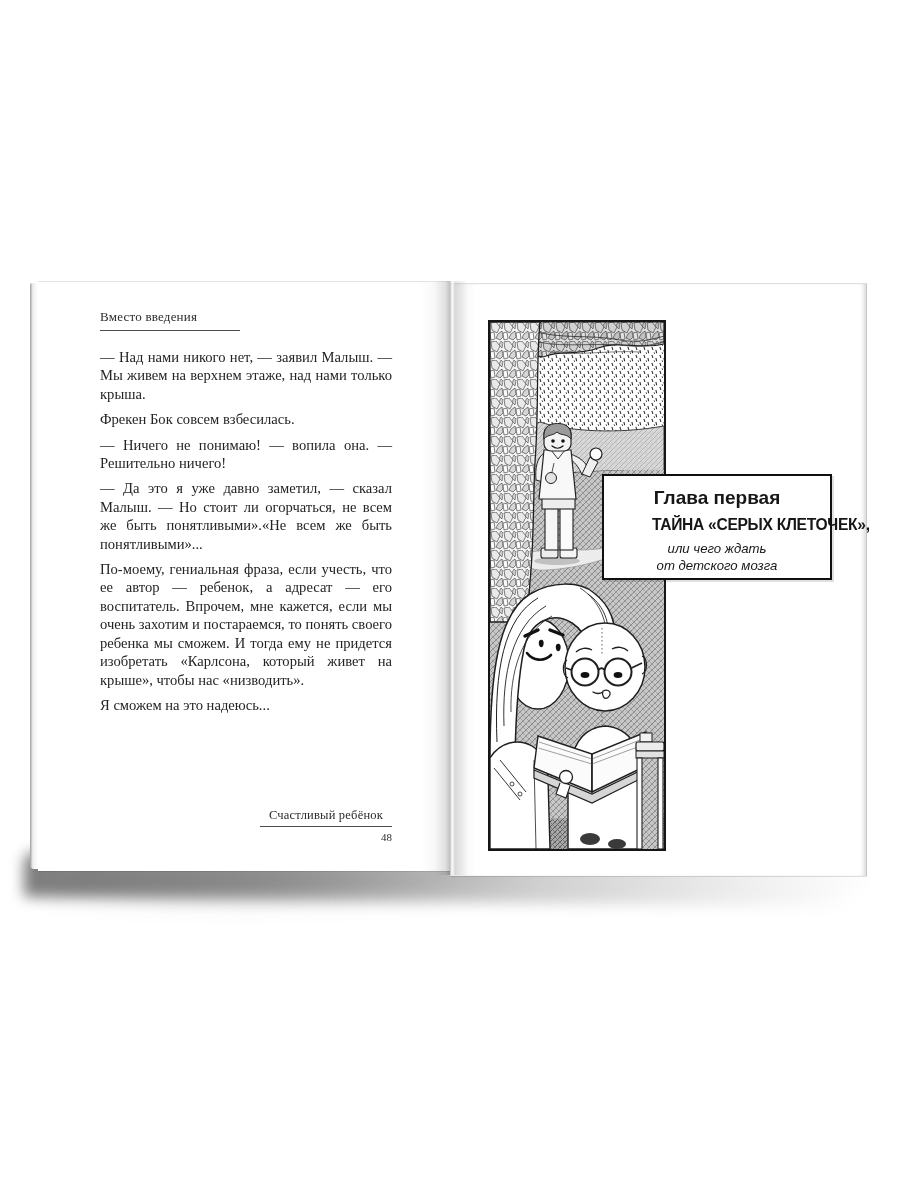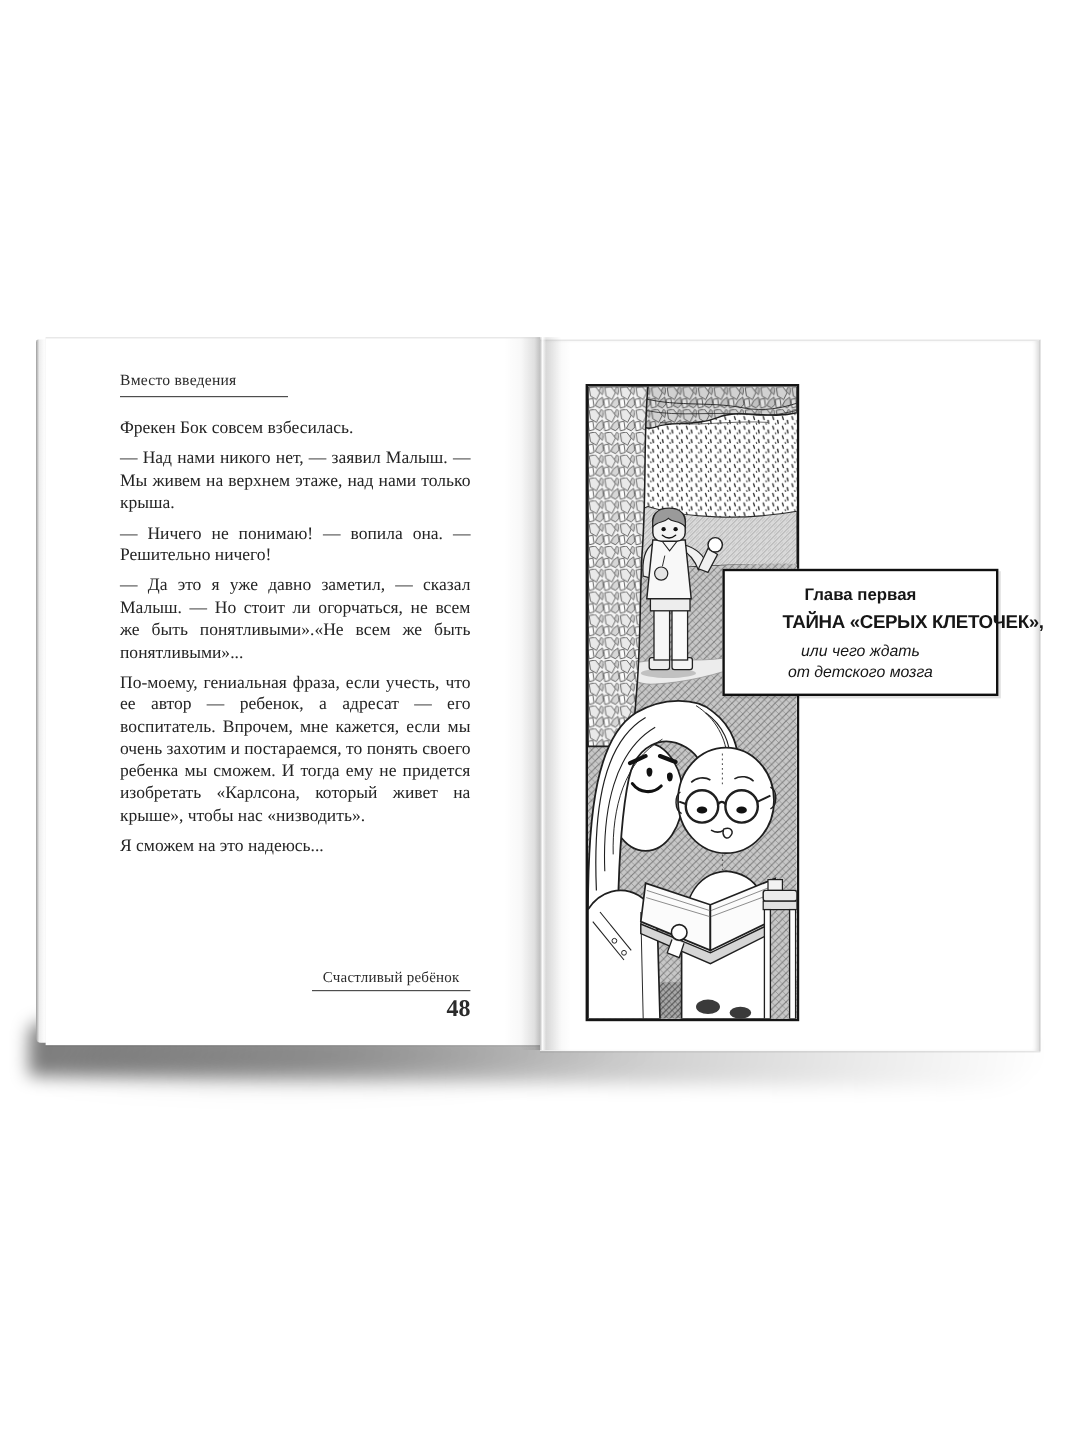--- a/index.html
+++ b/index.html
@@ -37,49 +37,49 @@
 
   
   .running-head{position:absolute;left:62px;top:27px;width:140px;
     font-size:13px;color:#2b2b2b;letter-spacing:0.2px;white-space:nowrap;
     border-bottom:1px solid #4e4e4e;padding-bottom:5px;}
   .text-col{position:absolute;left:62px;top:66px;width:292px;color:#242424;}
   .text-col p{margin:0 0 7px 0;font-size:14.6px;line-height:18.4px;text-align:justify;}
   .page-footer{position:absolute;left:62px;width:292px;top:523px;text-align:right;color:#2b2b2b;}
   .footer-title{display:inline-block;font-size:12.5px;letter-spacing:0.2px;
     border-bottom:1px solid #4e4e4e;padding:0 9px 3px 9px;white-space:nowrap;}
-  .page-number{margin-top:4px;font-size:20px;font-weight:bold;}
+  .page-number{margin-top:4px;font-size:11px;font-weight:normal;}
 
   
   .illustration{position:absolute;left:38px;top:36px;width:178px;height:531px;
     border:2px solid #151515;box-sizing:border-box;background:#fff;}
   .chapter-box{position:absolute;left:152px;top:190px;width:230px;height:106px;z-index:8;
     background:#ffffff;border:2px solid #101010;box-sizing:border-box;text-align:center;
     font-family:"Liberation Sans", sans-serif;color:#161616;
     box-shadow:2px 2px 0 rgba(0,0,0,0.12);}
-  .kicker{margin-top:11px;font-size:14px;font-weight:bold;}
+  .kicker{margin-top:11px;font-size:19px;font-weight:bold;}
   .box-title{margin-top:7px;font-size:15.6px;font-weight:bold;letter-spacing:-0.3px;white-space:nowrap;padding-left:48px;}
   .box-sub{margin-top:7px;font-size:13.2px;font-style:italic;line-height:1.28;white-space:pre-line;}
 </style>
 </head>
 <body>
 
 <div class="stage">
 
   <div class="shadow-main"></div>
   <div class="shadow-soft"></div>
 
   <div class="book">
     <div class="edge-left"></div>
 
     <div class="page page-left">
       <div class="running-head">Вместо введения</div>
       <div class="text-col">
+        <p>— Над нами никого нет, — заявил Малыш. — Мы живем на верхнем этаже, над нами только крыша.</p>
         <p>Фрекен Бок совсем взбесилась.</p>
-        <p>— Над нами никого нет, — заявил Малыш. — Мы живем на верхнем этаже, над нами только крыша.</p>
         <p>— Ничего не понимаю! — вопила она. — Решительно ничего!</p>
         <p>— Да это я уже давно заметил, — сказал Малыш. — Но стоит ли огорчаться, не всем же быть понятливыми».«Не всем же быть понятливыми»...</p>
         <p>По-моему, гениальная фраза, если учесть, что ее автор — ребенок, а адресат — его воспитатель. Впрочем, мне кажется, если мы очень захотим и постараемся, то понять своего ребенка мы сможем. И тогда ему не придется изобретать «Карлсона, который живет на крыше», чтобы нас «низводить».</p>
         <p>Я сможем на это надеюсь...</p>
       </div>
       <div class="page-footer">
         <span class="footer-title">Счастливый ребёнок</span>
         <div class="page-number">48</div>
       </div>
     </div>

